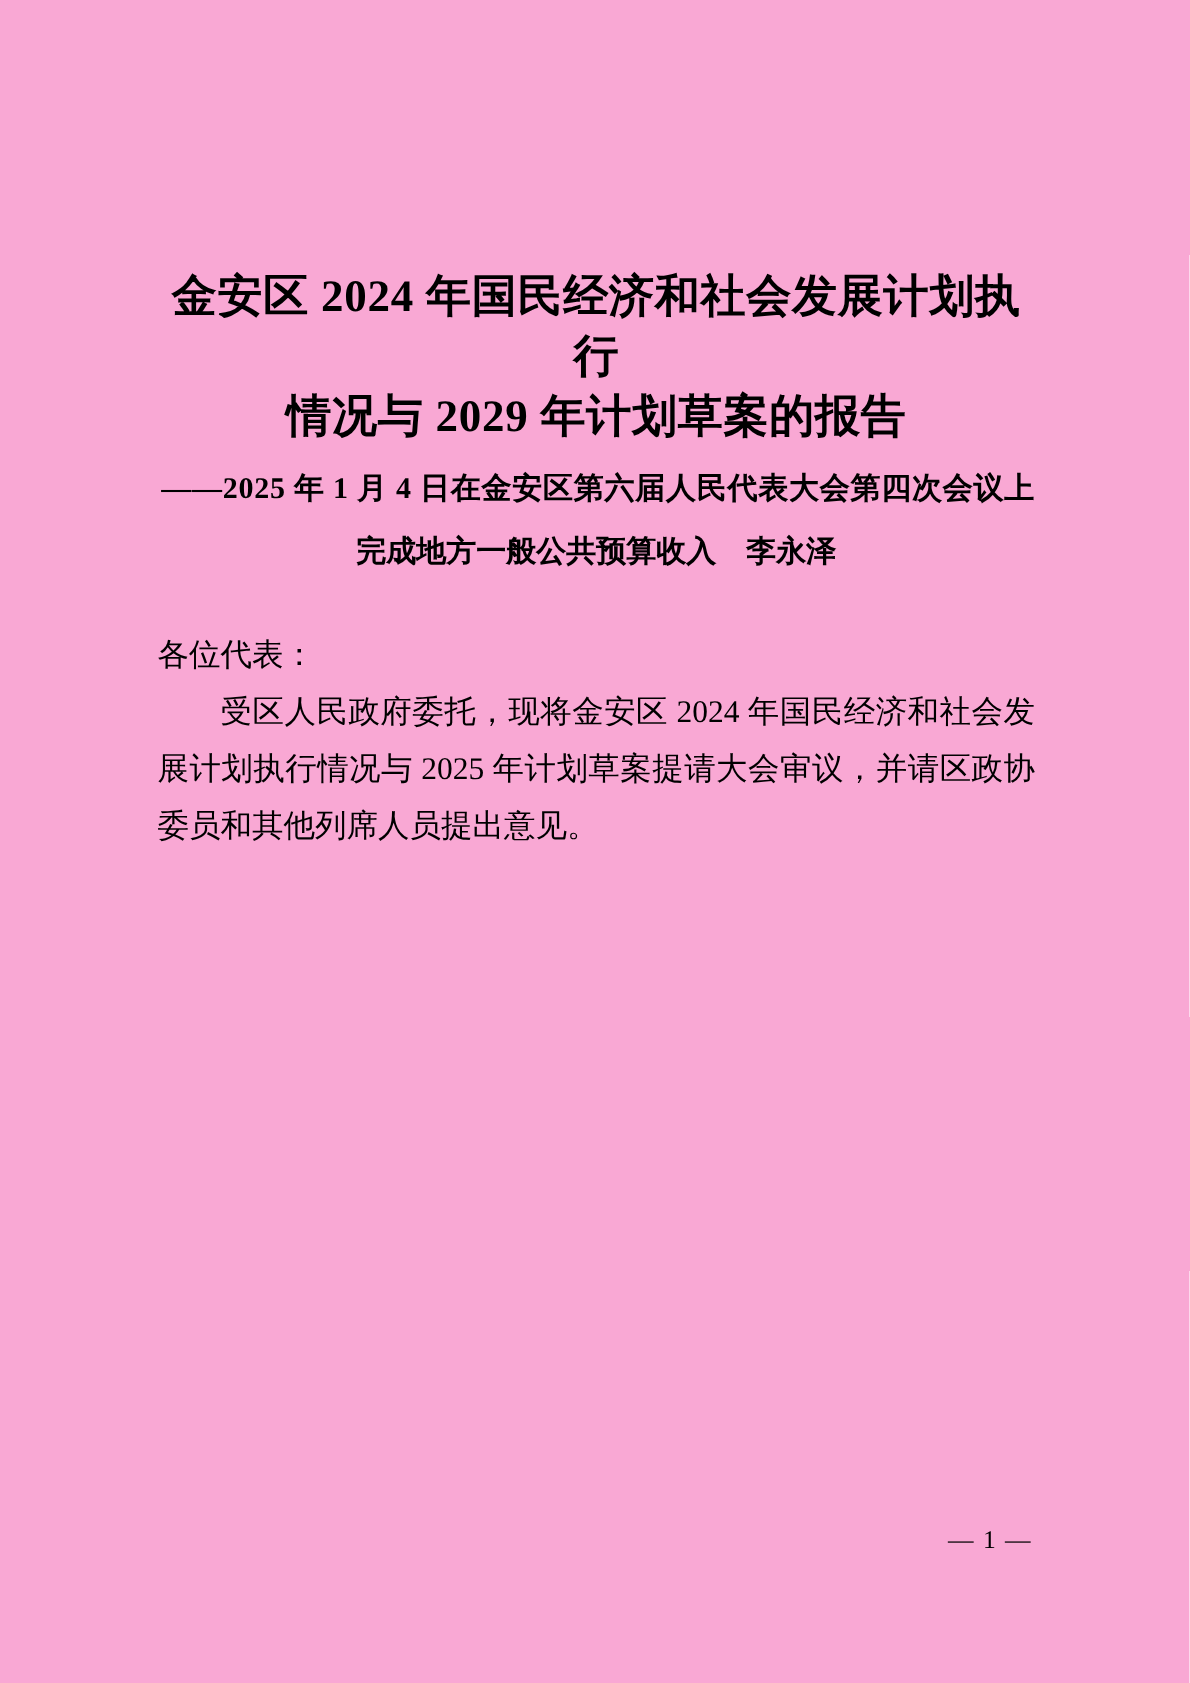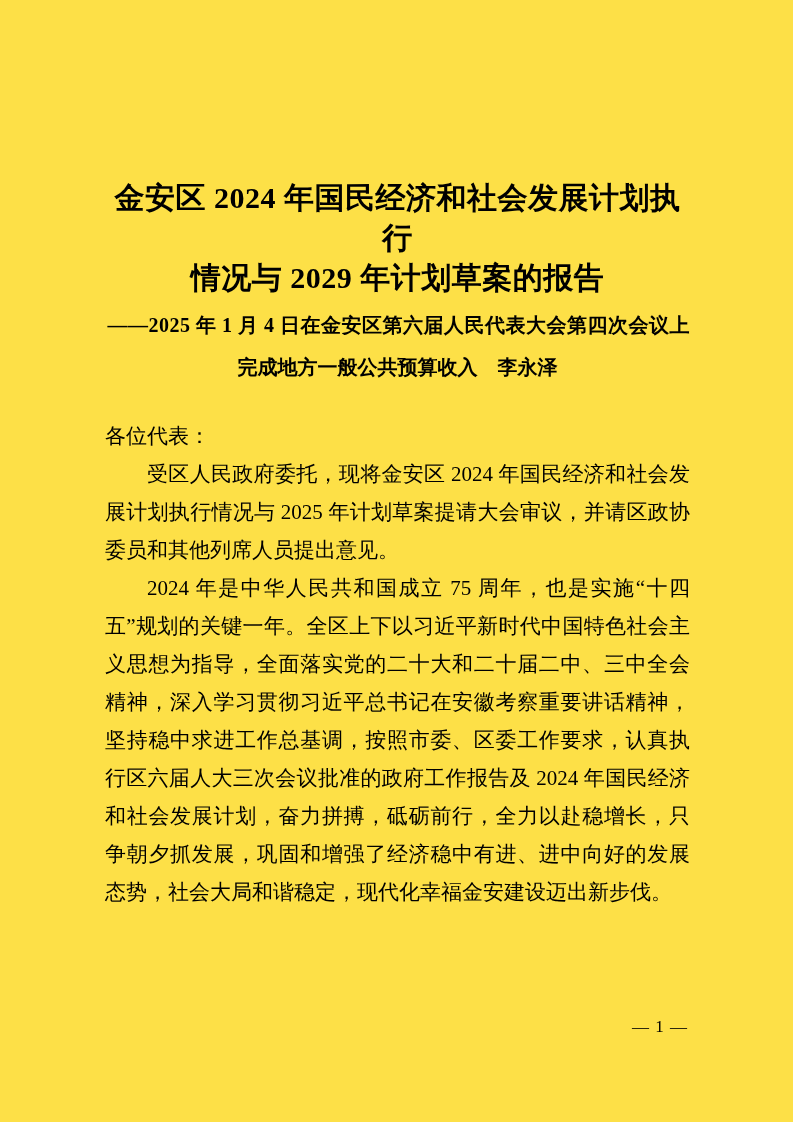--- a/index.html
+++ b/index.html
@@ -4,21 +4,21 @@
 <style>
   html, body {
     margin: 0;
     padding: 0;
     background: #ffffff;
   }
   .page {
     position: relative;
     width: 793px;
     height: 1122px;
-    background: #fde047;
+    background: #f9a8d4;
     font-family: "Liberation Serif", "DejaVu Serif", serif;
     color: #000000;
     overflow: hidden;
   }
   .content {
     position: absolute;
     left: 105px;
     width: 585px;
     top: 178px;
   }
@@ -75,17 +75,16 @@
   <div class="content">
     <h1 class="title">
       <span class="title-line">金安区 2024 年国民经济和社会发展计划执行</span>
       <span class="title-line">情况与 2029 年计划草案的报告</span>
     </h1>
     <div class="subtitle">——2025 年 1 月 4 日在金安区第六届人民代表大会第四次会议上</div>
     <div class="byline">完成地方一般公共预算收入　李永泽</div>
     <div class="body-text">
       <p class="salutation">各位代表：</p>
       <p class="para">受区人民政府委托，现将金安区 2024 年国民经济和社会发展计划执行情况与 2025 年计划草案提请大会审议，并请区政协委员和其他列席人员提出意见。</p>
-      <p class="para">2024 年是中华人民共和国成立 75 周年，也是实施“十四五”规划的关键一年。全区上下以习近平新时代中国特色社会主义思想为指导，全面落实党的二十大和二十届二中、三中全会精神，深入学习贯彻习近平总书记在安徽考察重要讲话精神，坚持稳中求进工作总基调，按照市委、区委工作要求，认真执行区六届人大三次会议批准的政府工作报告及 2024 年国民经济和社会发展计划，奋力拼搏，砥砺前行，全力以赴稳增长，只争朝夕抓发展，巩固和增强了经济稳中有进、进中向好的发展态势，社会大局和谐稳定，现代化幸福金安建设迈出新步伐。</p>
     </div>
   </div>
   <div class="page-number">— 1 —</div>
 </div>
 
 </body></html>

